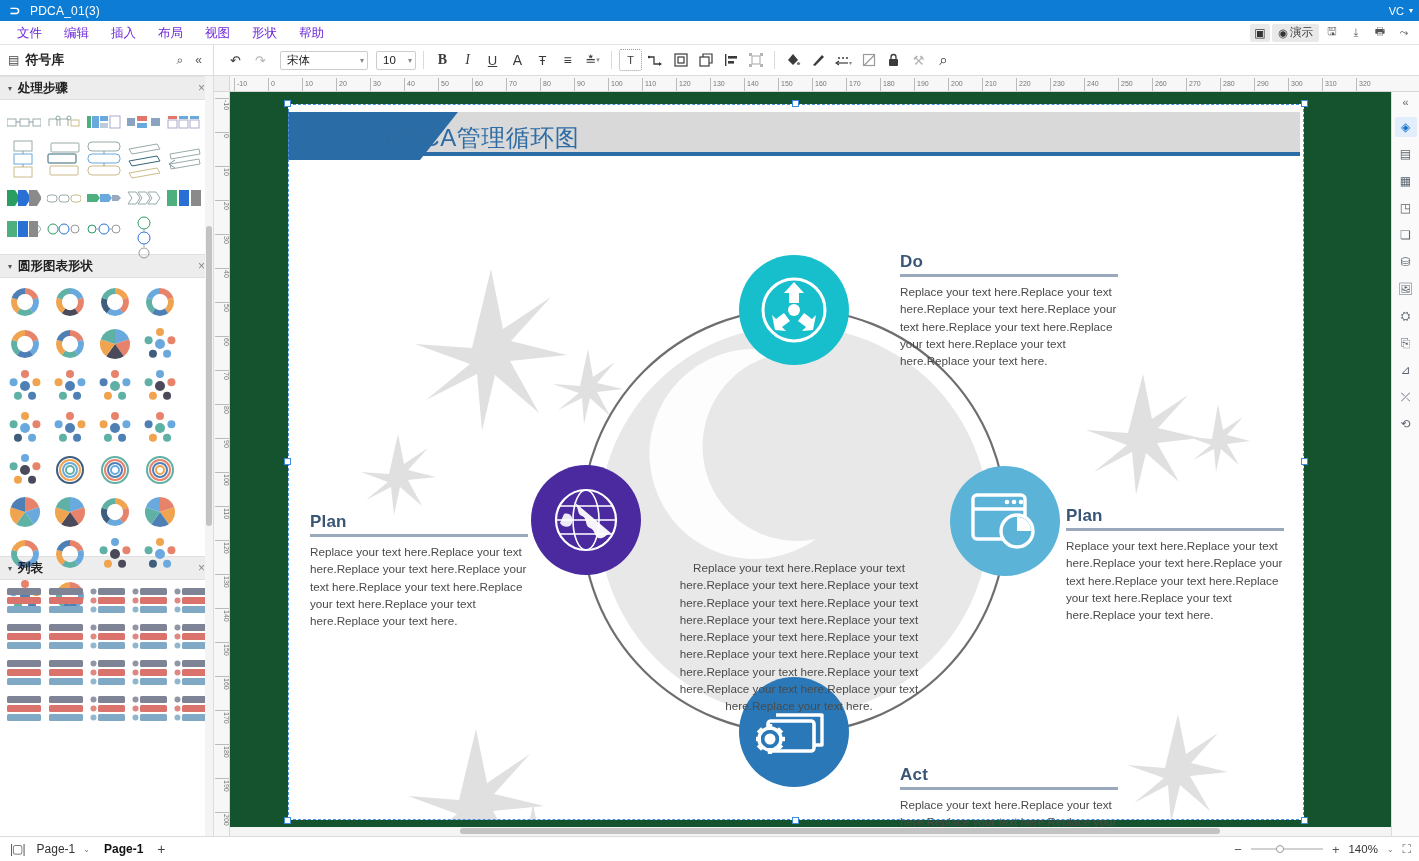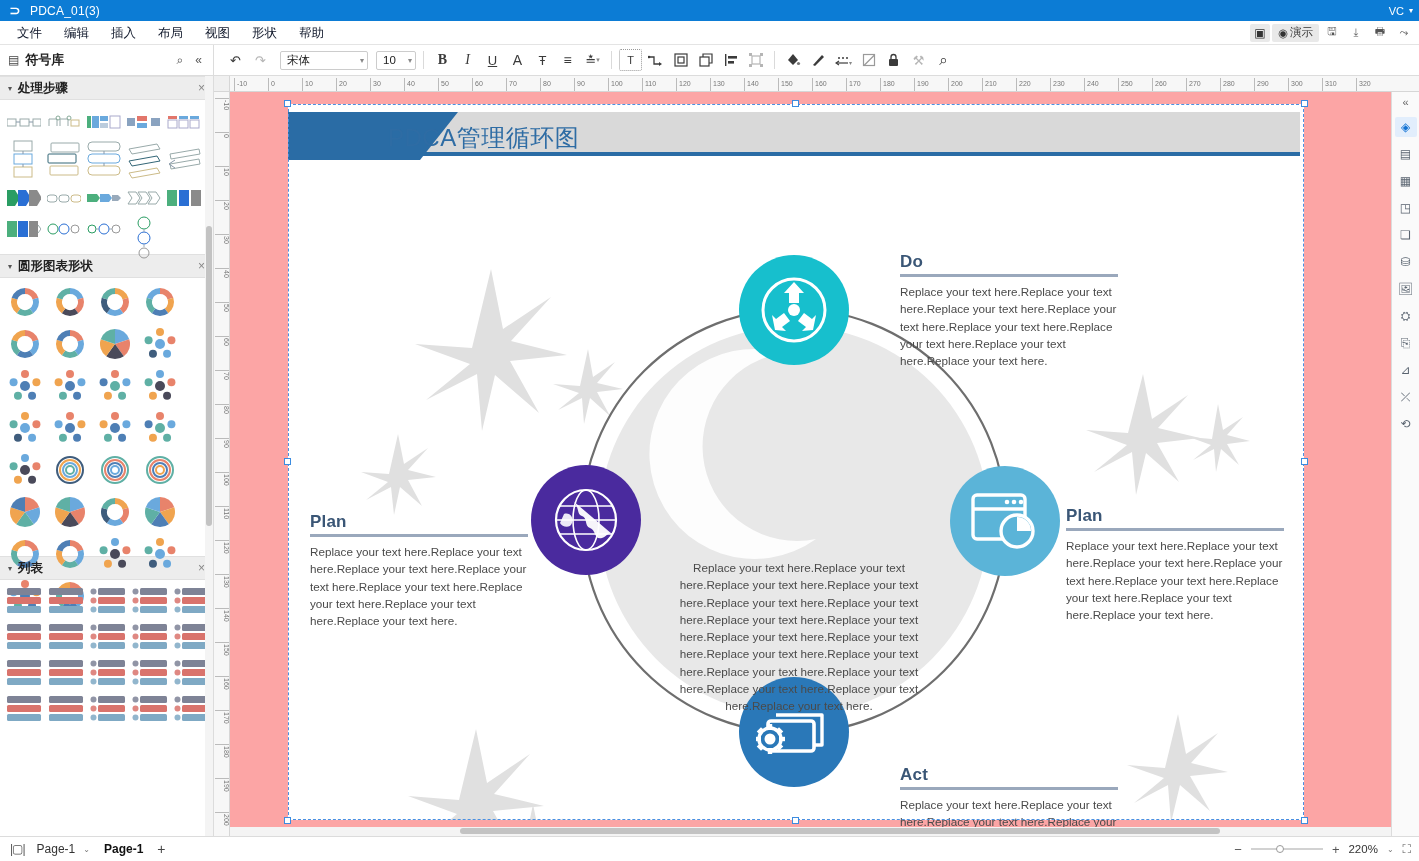--- a/index.html
+++ b/index.html
@@ -21,21 +21,21 @@
   .tb-logo { width:30px; text-align:center; font-size:13px; font-weight:bold; color:#fff; }
   .tb-title { font-size:12px; color:#fff; letter-spacing:.2px; }
   .tb-right { position:absolute; right:6px; display:flex; align-items:center; gap:5px; font-size:11px; }
   .tb-caret { font-size:8px; }
 
   
   .menubar {
     height:24px; flex:0 0 24px; background:#fff; display:flex; align-items:center;
     border-bottom:1px solid #e4e4e4; position:relative; padding-left:6px;
   }
-  .menu-item { padding:0 11px; font-size:12.5px; color:#0f172a; line-height:24px; cursor:default; }
+  .menu-item { padding:0 11px; font-size:12.5px; color:#6d28d9; line-height:24px; cursor:default; }
   .menubar-right { position:absolute; right:4px; display:flex; align-items:center; gap:2px; }
   .mb-btn { width:22px; height:18px; display:flex; align-items:center; justify-content:center;
     color:#555; font-size:11px; }
   .mb-present { background:#e9e9e9; border-radius:2px; padding:1px 6px; height:18px;
     display:flex; align-items:center; font-size:11.5px; color:#333; gap:2px; }
   .mb-box { background:#e9e9e9; border-radius:2px; width:20px; height:18px;
     display:flex; align-items:center; justify-content:center; }
 
   
   .toolrow { height:31px; flex:0 0 31px; display:flex; align-items:center;
@@ -85,21 +85,21 @@
     border-bottom:1px solid #d6d6d6; }
   .ruler-h { flex:1; background:#f7f7f7; border-bottom:1px solid #d6d6d6; position:relative;
     overflow:hidden; }
   .canvasrow { flex:1; display:flex; min-height:0; }
   .ruler-v { width:16px; flex:0 0 16px; background:#f7f7f7; border-right:1px solid #d6d6d6;
     position:relative; overflow:hidden; }
   .tick { position:absolute; font-size:7px; color:#777; }
   .ruler-h .tick { top:2px; border-left:1px solid #bbb; padding-left:2px; height:13px; line-height:11px;}
   .ruler-v .tick { left:1px; border-top:1px solid #bbb; width:15px; padding-top:1px;
     writing-mode:vertical-rl; font-size:7px; }
-  .canvas { flex:1; position:relative; background:#fca5a5; overflow:hidden; }
+  .canvas { flex:1; position:relative; background:#14532d; overflow:hidden; }
 
   
   .rail { width:28px; flex:0 0 28px; background:#fafafa; border-left:1px solid #dcdcdc;
     display:flex; flex-direction:column; align-items:center; padding-top:4px; gap:7px; }
   .rail-btn { width:22px; height:20px; display:flex; align-items:center; justify-content:center;
     color:#5a6470; font-size:12px; border-radius:2px; }
   .rail-btn.active { background:#e2eefc; color:#1273d4; }
   .rail-collapse { color:#666; font-size:11px; margin-bottom:2px; }
 
   
@@ -1140,18 +1140,18 @@
     <span class="sb-page">Page-1</span>
     <span class="sb-caret">⌄</span>
     <span class="sb-tab">Page-1</span>
     <span class="sb-plus">+</span>
     <div class="sb-right">
       <span class="zoom-minus">−</span>
       <div class="zoom-track">
         <div class="zoom-knob"></div>
       </div>
       <span class="zoom-plus">+</span>
-      <span class="zoom-val">220%</span>
+      <span class="zoom-val">140%</span>
       <span class="zoom-car">⌄</span>
       <span class="zoom-fit">⛶</span>
     </div>
   </div>
 </div>
 
 </body></html>

